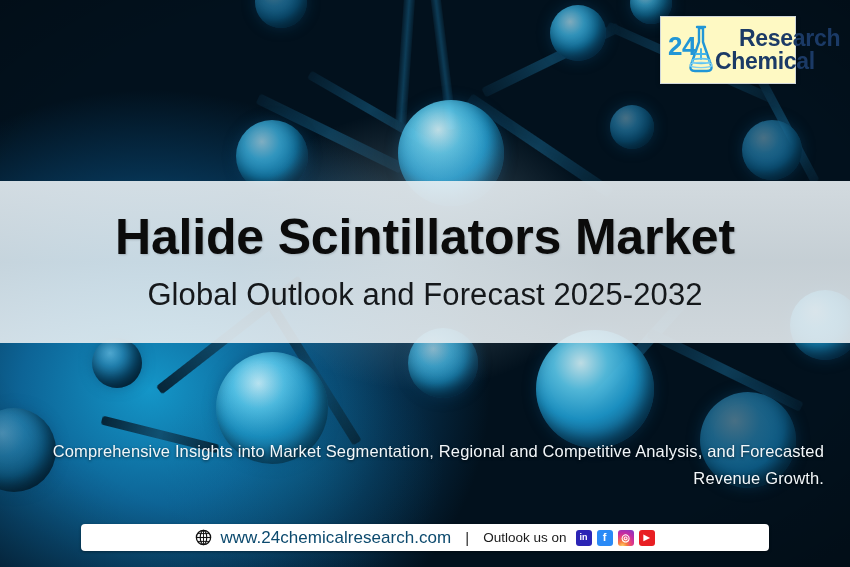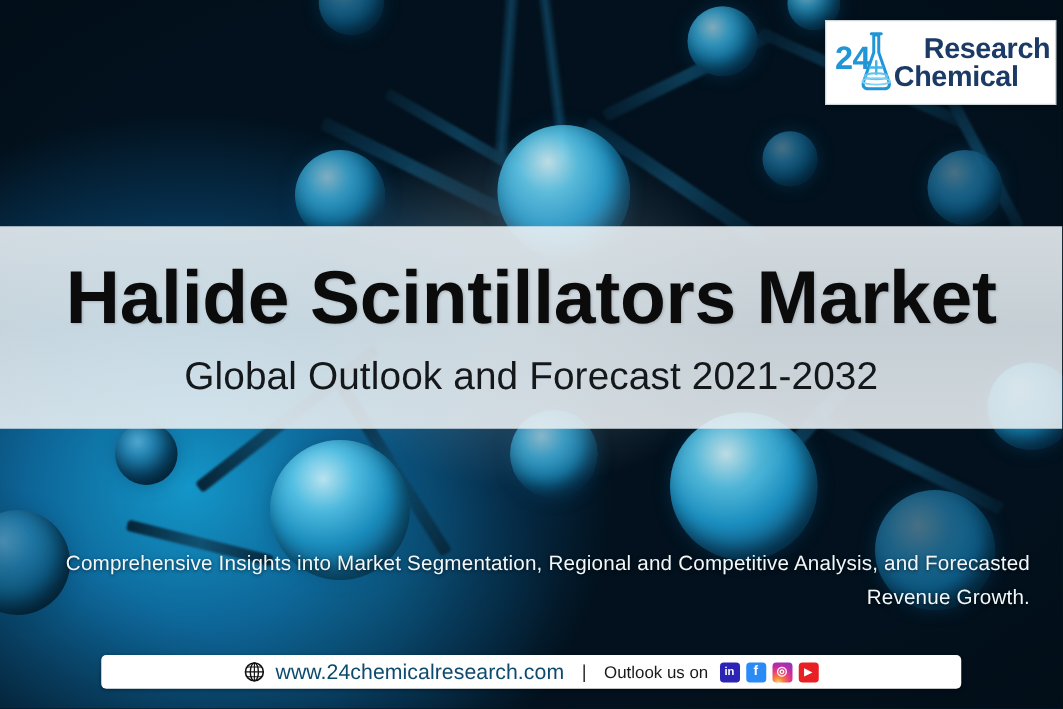--- a/index.html
+++ b/index.html
@@ -65,22 +65,22 @@
   .vignette {
     position:absolute; inset:0;
     background:radial-gradient(ellipse 110% 105% at 50% 48%, rgba(0,0,0,0) 48%, rgba(0,0,0,.42) 88%, rgba(0,0,0,.70) 100%);
     pointer-events:none;
   }
 
   
   #logo-box {
     position:absolute;
     left:660px; top:16px;
-    width:185px; height:68px;
-    background:#ffffff;
+    width:136px; height:68px;
+    background:#fef9c3;
     border:1px solid #cfd6da;
     display:flex; align-items:center; justify-content:flex-start;
     padding-left:7px;
     box-shadow:0 1px 4px rgba(0,0,0,.35);
   }
   #logo-mark { position:relative; width:46px; height:54px; flex:none; }
   #logo-24 {
     position:absolute; left:0; top:10px;
     font-size:26px; font-weight:700; color:#2196d6;
     letter-spacing:-.5px; line-height:1;
@@ -99,21 +99,21 @@
   
   #title-band {
     position:absolute;
     left:0; top:181px; width:850px; height:162px;
     background:linear-gradient(180deg, rgba(233,240,244,.90) 0%, rgba(224,233,238,.88) 50%, rgba(230,237,241,.90) 100%);
     display:flex; flex-direction:column;
     align-items:center; justify-content:center;
   }
   #main-title {
     font-family:"Liberation Sans", sans-serif;
-    font-size:60px; font-weight:700;
+    font-size:50px; font-weight:700;
     color:#0b0b0b;
     letter-spacing:-.2px;
     line-height:1.05;
     text-shadow:1px 1px 2px rgba(120,130,140,.45);
     white-space:nowrap;
   }
   #sub-title {
     margin-top:14px;
     font-family:"Liberation Sans", sans-serif;
     font-size:31px; font-weight:400;
@@ -237,21 +237,21 @@
       </span>
     </div>
     <div id="logo-text">
       <span class="logo-word second">Research</span>
       <span class="logo-word">Chemical</span>
     </div>
   </div>
 
   <div id="title-band">
     <h1 id="main-title">Halide Scintillators Market</h1>
-    <h2 id="sub-title">Global Outlook and Forecast 2021-2032</h2>
+    <h2 id="sub-title">Global Outlook and Forecast 2025-2032</h2>
   </div>
 
   <div id="tagline">Comprehensive Insights into Market Segmentation, Regional and Competitive Analysis, and Forecasted Revenue Growth.</div>
 
   <div id="footer-bar">
 
     <span id="globe-icon">
       <svg width="17" height="17" viewBox="0 0 20 20">
         <circle cx="10" cy="10" r="8.4" fill="none" stroke="#111" stroke-width="1.5"></circle>
         <ellipse cx="10" cy="10" rx="3.8" ry="8.4" fill="none" stroke="#111" stroke-width="1.3"></ellipse>

